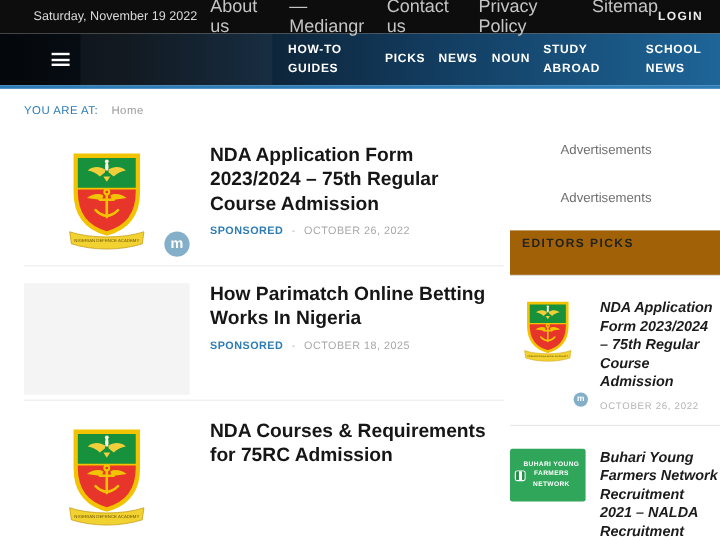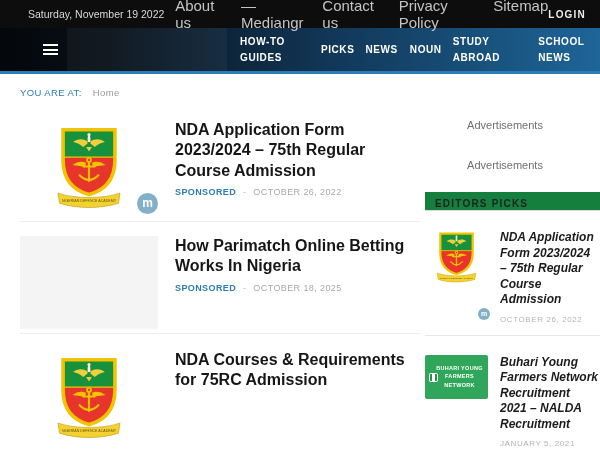--- a/index.html
+++ b/index.html
@@ -61,21 +61,21 @@
   .meta .sep { color:#bbb; margin:0 4px; }
   .meta .date { color:#a8a8a8; }
   .excerpt { font-size:10.5px; letter-spacing:-0.1px; line-height:15.5px; color:#3a3a3a;
     white-space:pre-line; }
 
   
   .sidebar { width:215px; margin-left:5px; padding-top:9px; }
   .ad-label { width:160px; text-align:center; color:#6f6f6f; font-size:11px; }
   .ad-label.first { margin-bottom:28px; }
   .ad-label.second { margin-bottom:21px; }
-  .ep-heading { background:#15803d; border-bottom:1px solid #dcdcdc; padding:6px 10px 1px;
+  .ep-heading { background:#a16207; border-bottom:1px solid #dcdcdc; padding:6px 10px 20px;
     font-size:10px; font-weight:bold; letter-spacing:1.2px; color:#222; }
 
   .pick { display:flex; gap:12px; padding:19px 0 11px; }
   .pick + .pick { border-top:1px solid #e8e8e8; }
   .pick-thumb { width:63px; flex-shrink:0; position:relative; }
   .pick-thumb.white { display:flex; justify-content:center; }
   .crest-sm { width:45px; height:53px; }
   .avatar.mini { width:12px; height:12px; font-size:7px; line-height:12px; right:-2px; bottom:4px; }
   .pick-title { font-size:12px; font-weight:bold; color:#1b1b1b; line-height:15.5px;
     white-space:pre-line;font-style:italic; }

